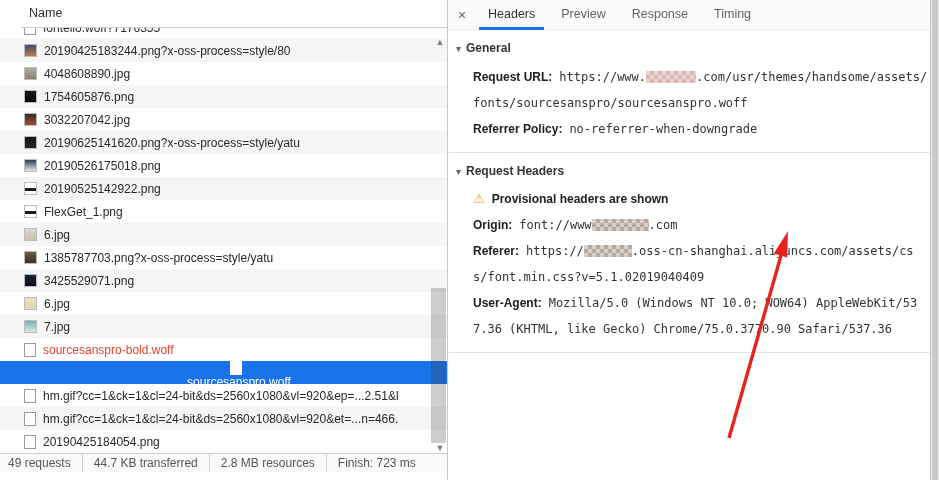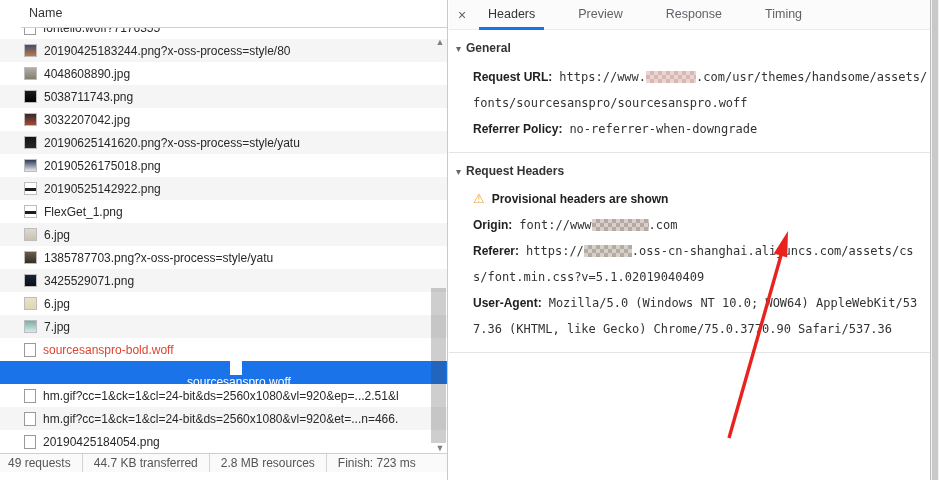--- a/index.html
+++ b/index.html
@@ -108,21 +108,21 @@
         <div class="net-row stripe">
           <span class="ic-thumb" style="background: linear-gradient(rgb(61, 79, 113), rgb(192, 118, 74));"></span>
           <span class="row-label">20190425183244.png?x-oss-process=style/80</span>
         </div>
         <div class="net-row">
           <span class="ic-thumb" style="background: linear-gradient(rgb(179, 172, 160), rgb(132, 126, 114));"></span>
           <span class="row-label">4048608890.jpg</span>
         </div>
         <div class="net-row stripe">
           <span class="ic-thumb" style="background: linear-gradient(rgb(28, 28, 28), rgb(0, 0, 0));"></span>
-          <span class="row-label">5038711743.png</span>
+          <span class="row-label">1754605876.png</span>
         </div>
         <div class="net-row">
           <span class="ic-thumb" style="background: linear-gradient(rgb(51, 40, 42), rgb(168, 74, 51));"></span>
           <span class="row-label">3032207042.jpg</span>
         </div>
         <div class="net-row stripe">
           <span class="ic-thumb" style="background: linear-gradient(rgb(20, 20, 20), rgb(38, 38, 38));"></span>
           <span class="row-label">20190625141620.png?x-oss-process=style/yatu</span>
         </div>
         <div class="net-row">
@@ -187,21 +187,21 @@
         <div class="status-item">49 requests</div>
         <div class="status-item">44.7 KB transferred</div>
         <div class="status-item">2.8 MB resources</div>
         <div class="status-item">Finish: 723 ms</div>
       </div>
   </div>
 
   <div class="right-panel">
     <div class="tabbar">
       <div class="close-btn">×</div>
-      <span id="tabs" style="display: inline-flex; gap: 17px;">
+      <span id="tabs" style="display: inline-flex;">
           <div class="tab active">Headers</div>
           <div class="tab">Preview</div>
           <div class="tab">Response</div>
           <div class="tab">Timing</div>
         </span>
     </div>
 
     <div class="rp-content">
 
       <div class="section-head">

